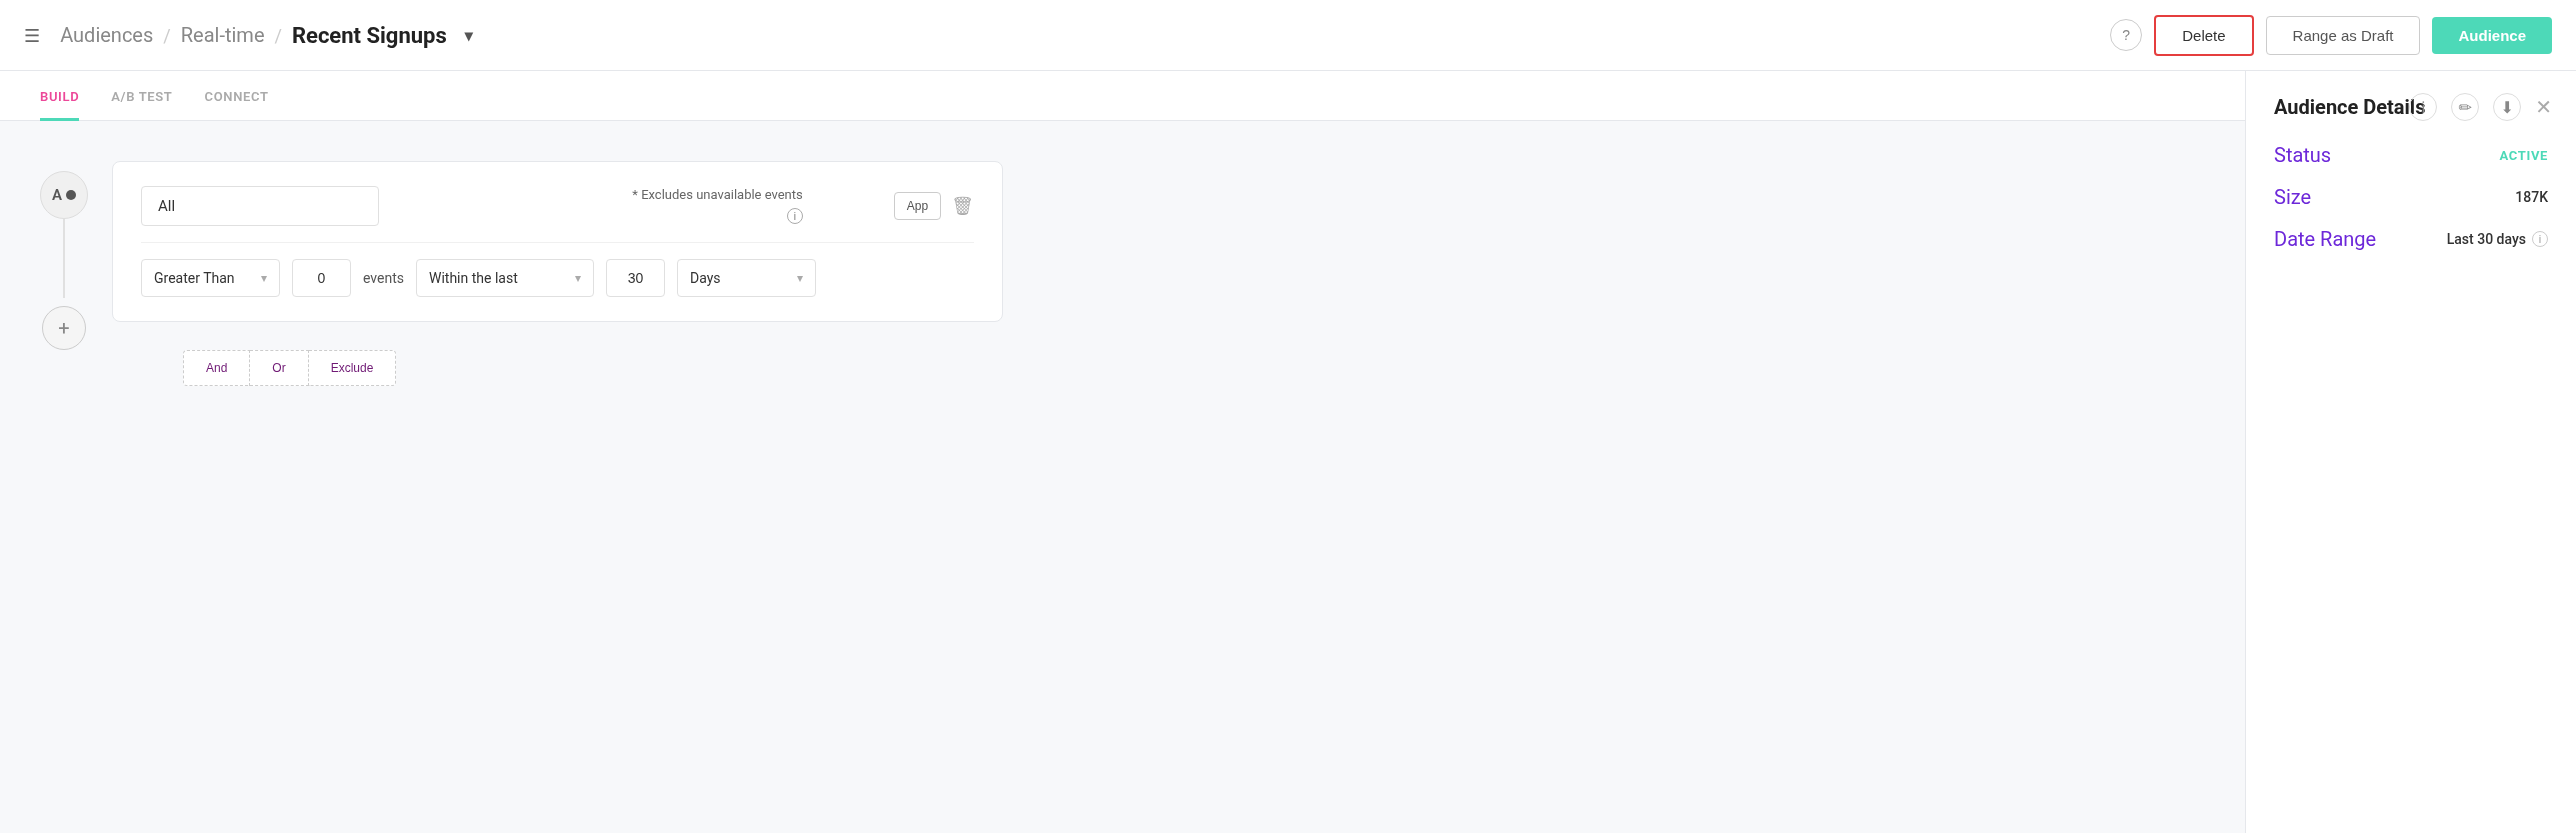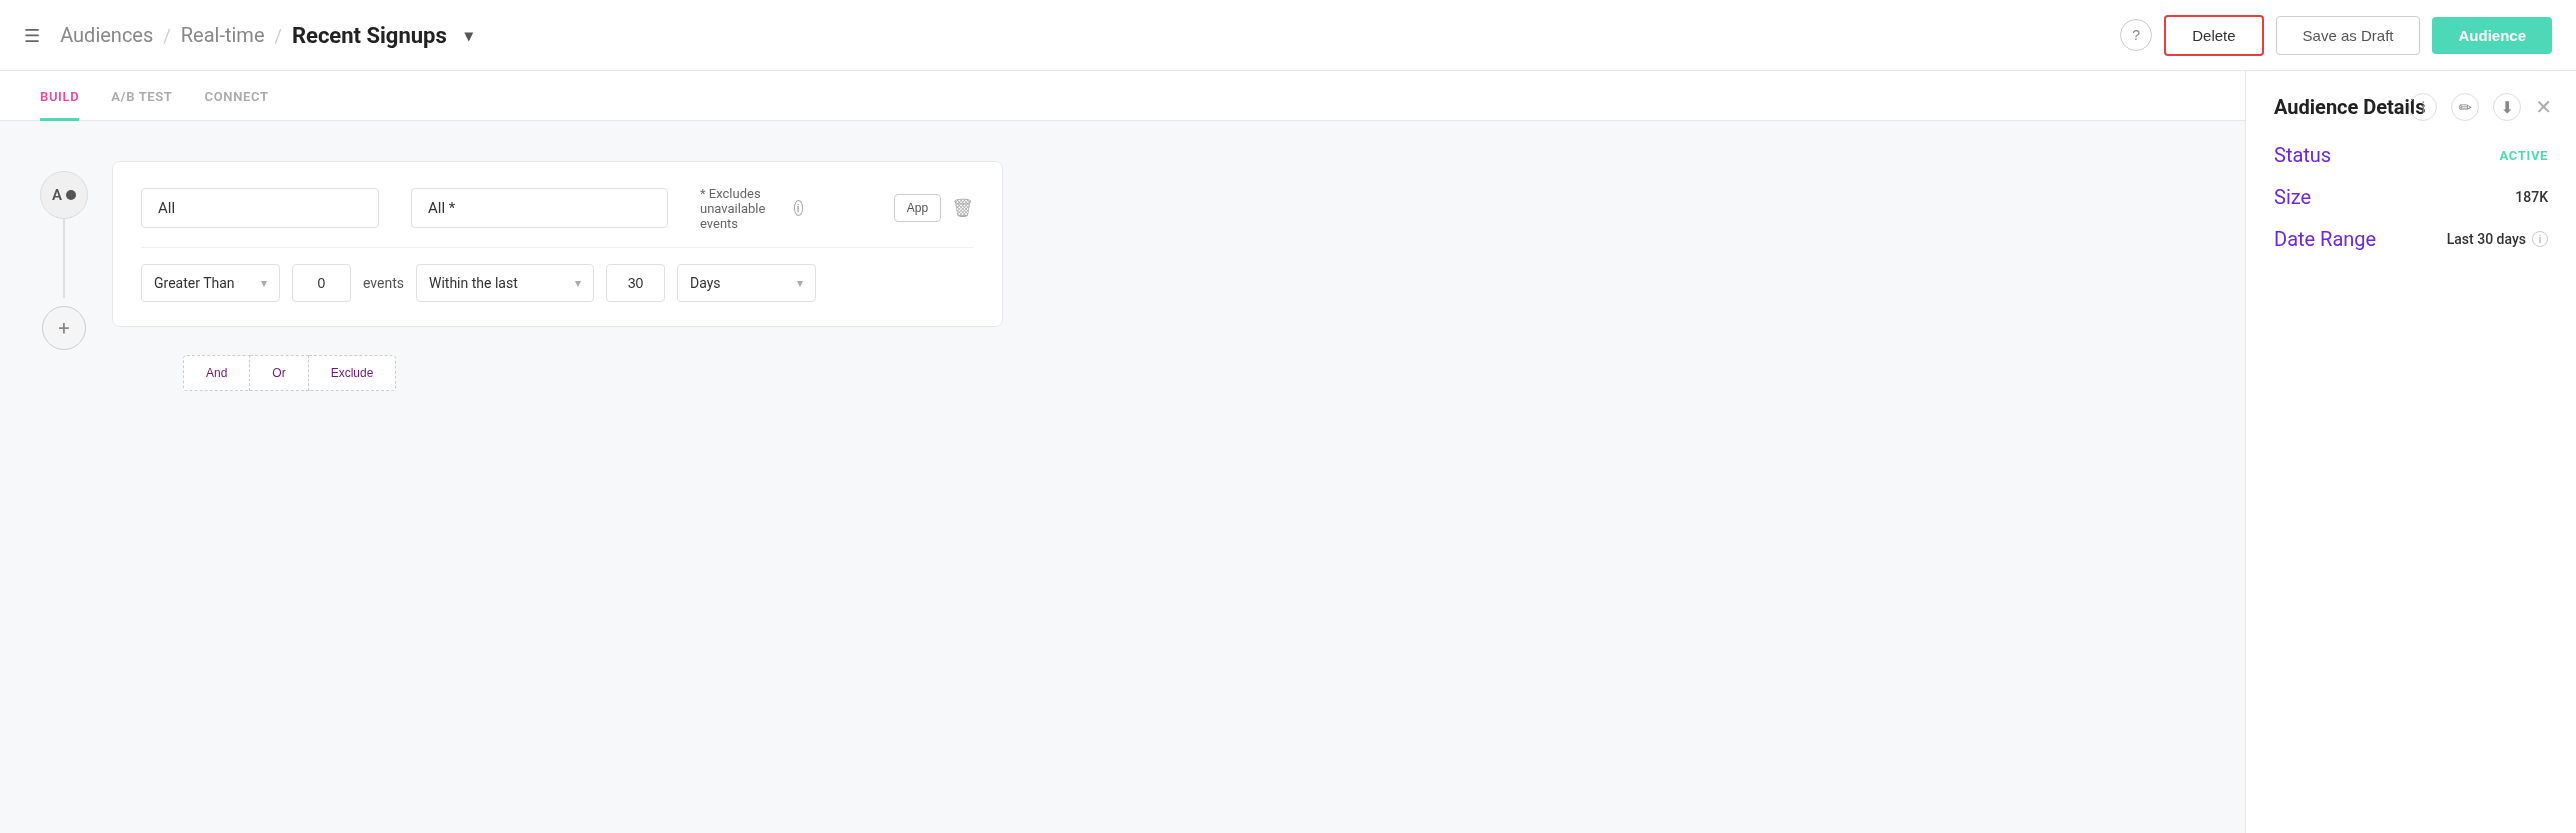--- a/index.html
+++ b/index.html
@@ -228,24 +228,25 @@
     }
     .input-box-event {
       min-width: 257px;
       flex: 1;
     }
 
     .excludes-note {
       font-size: 13px;
       color: #666;
       display: flex;
-      align-items: center;
+      align-items: flex-end;
       gap: 6px;
       margin-left: auto;
       margin-right: 59px;
+      flex-direction: column;
     }
     .excludes-note .info-icon {
       width: 16px;
       height: 16px;
       border-radius: 50%;
       border: 1.5px solid #aaa;
       display: inline-flex;
       align-items: center;
       justify-content: center;
       font-size: 11px;
@@ -440,21 +441,21 @@
     <span class="breadcrumb-item">Real-time</span>
     <span class="breadcrumb-separator">/</span>
     <span class="breadcrumb-current">
       <span>Recent Signups</span>
       <span class="breadcrumb-chevron">▾</span>
     </span>
   </div>
   <div class="header-actions">
     <button class="btn-help">?</button>
     <button class="btn-delete">Delete</button>
-    <button class="btn-save-draft">Save as Draft</button>
+    <button class="btn-save-draft">Range as Draft</button>
     <button class="btn-activate">Audience</button>
   </div>
 </div>
 
 <div class="main-layout">
 
   <div class="content-area">
 
     <div class="tabs">
       <div class="tab active">BUILD</div>
@@ -472,21 +473,20 @@
         <div class="node-line"></div>
         <div class="node-add">+</div>
       </div>
 
       <div style="flex:1;">
 
         <div class="condition-card">
 
           <div class="condition-row-top">
             <div class="input-box input-box-wide">All</div>
-            <div class="input-box input-box-event">All *</div>
             <div style="flex:1; display:flex; flex-direction:column; gap:4px;">
               <span class="excludes-note">
                 <span>* Excludes unavailable events</span>
                 <span class="info-icon">i</span>
               </span>
             </div>
             <div class="card-actions">
               <button class="btn-app">App</button>
               <button class="btn-trash">🗑</button>
             </div>

